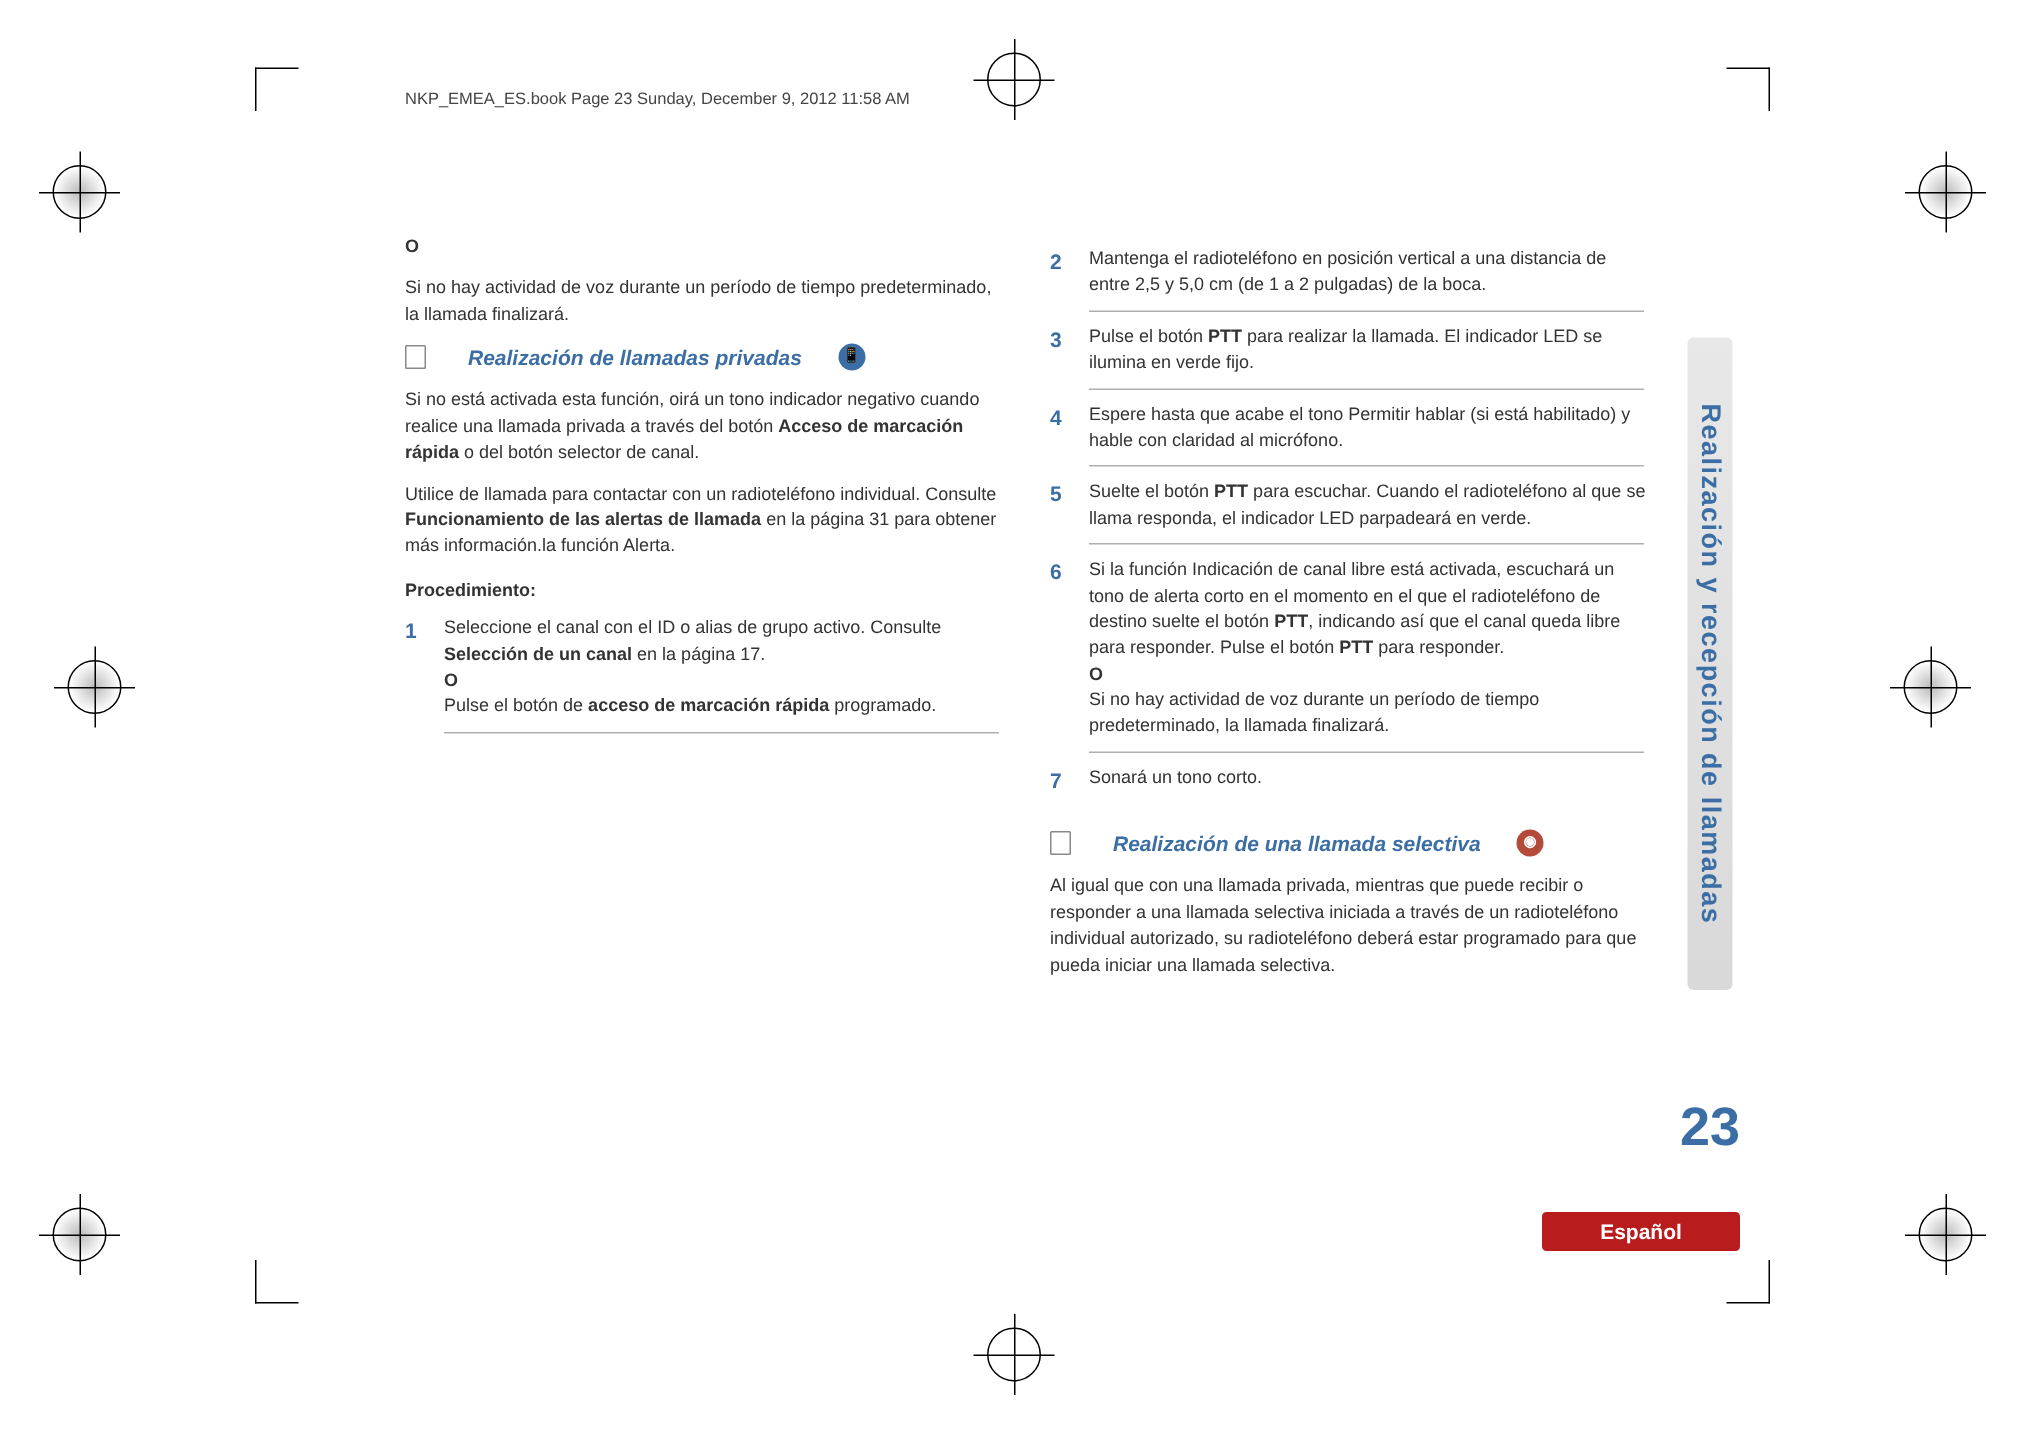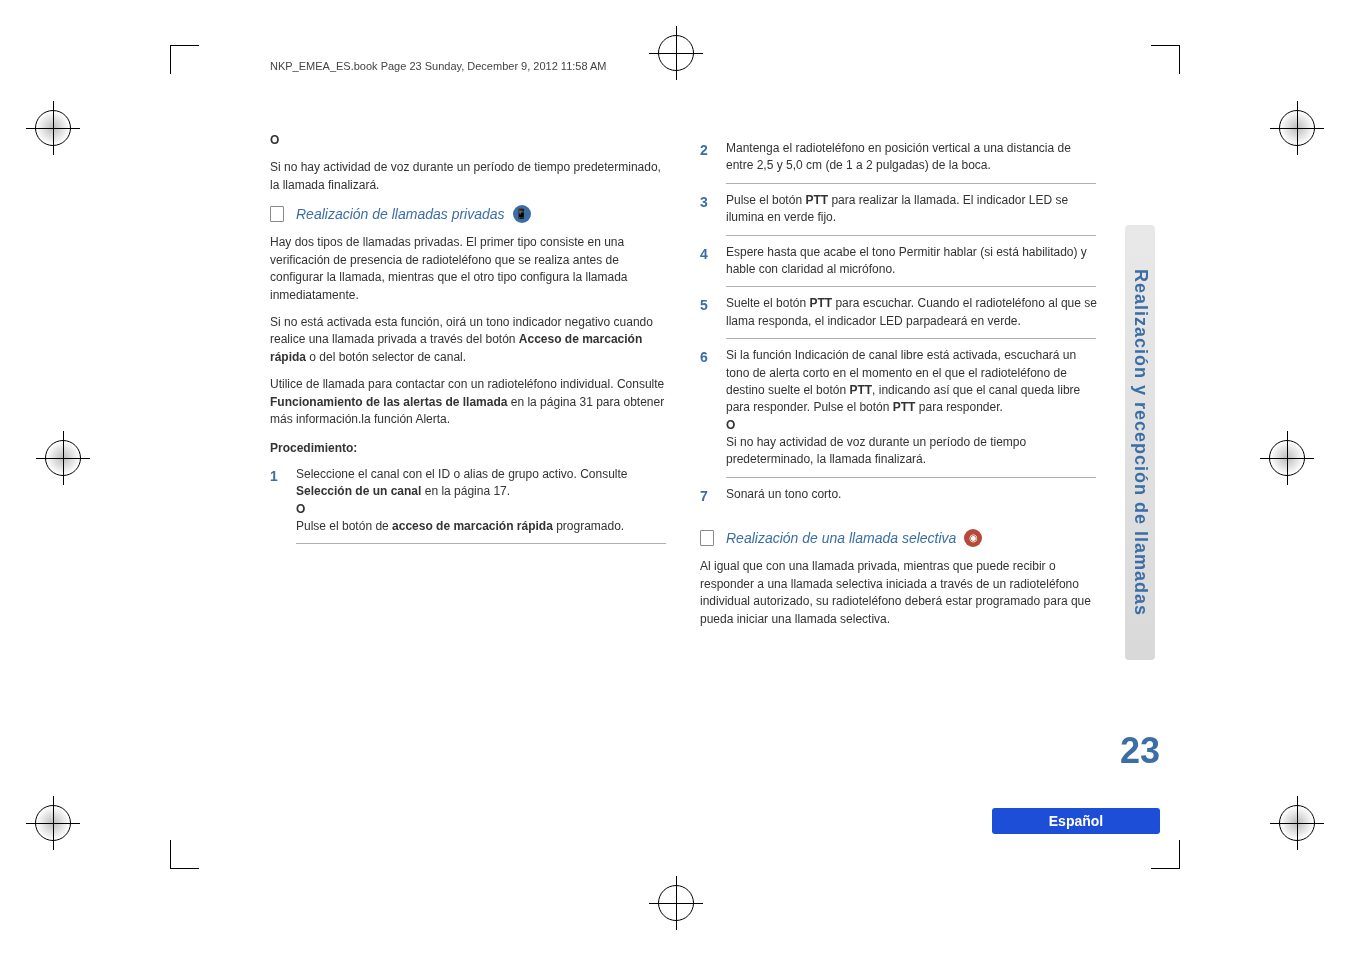--- a/index.html
+++ b/index.html
@@ -15,44 +15,44 @@
   .page {
     position: absolute;
     left: 220px;
     top: 60px;
     width: 1030px;
     height: 820px;
   }
   .header-line {
     font-size: 11px;
     color: #444;
-    margin-bottom: 60px;
+    margin-bottom: 84px;
     margin-left: 50px;
   }
   .columns {
     display: flex;
     gap: 30px;
   }
   .col {
     width: 400px;
     font-size: 12px;
     line-height: 1.45;
   }
   .col-left { margin-left: 50px; }
   .bold { font-weight: bold; }
   .italic { }
   .h-section {
     color: #3b6ea5;
     font-style: italic;
-    font-weight: normal;
+    font-weight: bold;
     font-size: 14px;
     margin: 8px 0 10px 0;
     display: flex;
     align-items: center;
-    gap: 8px;
+    gap: 24px;
   }
   .para { margin: 10px 0; }
   .proc { font-weight: bold; margin-top: 12px; }
   .step {
     display: flex;
     gap: 12px;
     margin: 8px 0;
   }
   .step .num {
     color: #3b6ea5;
@@ -91,23 +91,23 @@
     right: 190px;
     top: 730px;
     color: #3b6ea5;
     font-size: 36px;
     font-weight: bold;
   }
   .lang-tab {
     position: absolute;
     right: 190px;
     top: 808px;
-    width: 168px;
+    width: 132px;
     height: 26px;
-    background: #1d4ed8;
+    background: #b91c1c;
     color: #fff;
     font-weight: bold;
     font-size: 14px;
     display: flex;
     align-items: center;
     justify-content: center;
     border-radius: 3px;
   }
   .crop-tl, .crop-tr, .crop-bl, .crop-br {
     position: absolute;
@@ -197,21 +197,20 @@
     <div class="col col-left">
       <div class="bold">O</div>
       <div class="para">Si no hay actividad de voz durante un período de tiempo predeterminado, la llamada finalizará.</div>
 
       <div class="h-section">
         <span class="doc-icon"></span>
         <span>Realización de llamadas privadas</span>
         <span class="badge blue">📱</span>
       </div>
 
-      <div class="para">Hay dos tipos de llamadas privadas. El primer tipo consiste en una verificación de presencia de radioteléfono que se realiza antes de configurar la llamada, mientras que el otro tipo configura la llamada inmediatamente.</div>
 
 
       <div class="para">
         <span>Si no está activada esta función, oirá un tono indicador negativo cuando realice una llamada privada a través del botón </span><span class="bold">Acceso de marcación rápida</span><span> o del botón selector de canal.</span>
       </div>
 
       <div class="para">
         <span>Utilice  de llamada para contactar con un radioteléfono individual. Consulte </span><span class="bold italic">Funcionamiento de las alertas de llamada</span><span> en la página 31 para obtener más información.la función Alerta.</span>
       </div>
 

